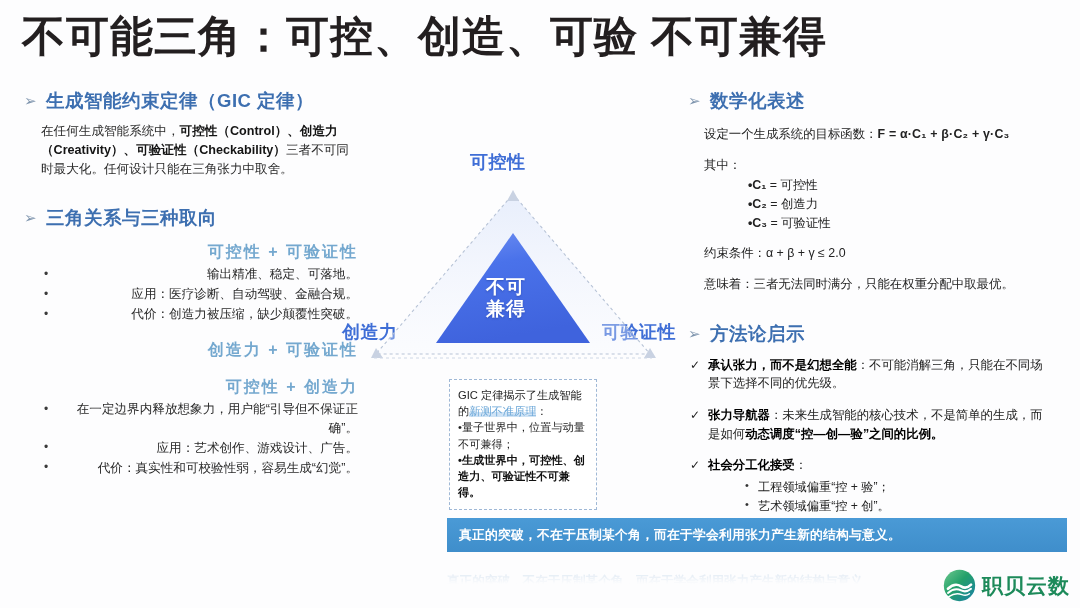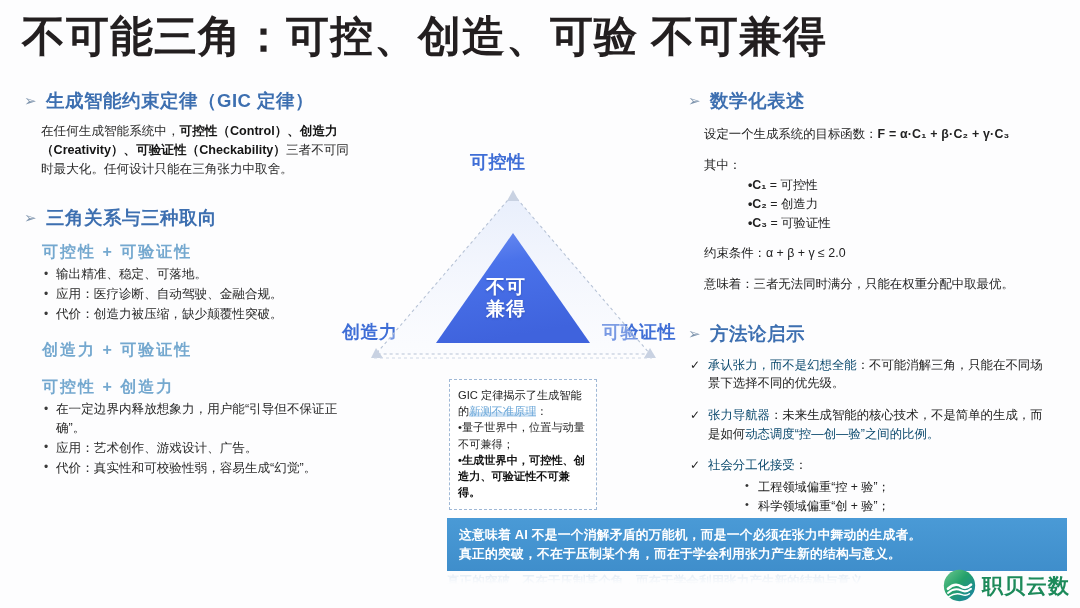--- a/index.html
+++ b/index.html
@@ -75,21 +75,21 @@
     color: #3a3a3a;
     font-size: 12px;
   }
 
   
   .col-left { position: absolute; left: 24px; top: 88px; width: 352px; }
   .blk-gic-head { margin-bottom: 9px; }
   .gic-para { padding-left: 17px; width: 330px; }
 
   .blk-tri-head { margin-top: 26px; margin-bottom: 12px; }
-  .combo { padding-left: 18px; margin-bottom: 16px; width: 334px; }
+  .combo { padding-left: 18px; margin-bottom: 16px; width: 334px; text-align: right; }
 
   
   .center-zone { position: absolute; left: 330px; top: 140px; width: 370px; height: 230px; }
   .v-label {
     position: absolute;
     font-size: 18px;
     font-weight: bold;
     color: #3f6ed6;
     letter-spacing: 0.5px;
     white-space: nowrap;
@@ -150,21 +150,21 @@
     width: 360px;
     font-size: 12.4px;
     line-height: 1.5;
     color: #222;
   }
   .check-item::before {
     content: "✓";
     position: absolute; left: 2px; top: 0;
     font-size: 12px; color: #222;
   }
-  .check-item b { font-weight: normal; color: #0c4a6e; }
+  .check-item b { font-weight: bold; color: #000000; }
   .sub-dots { list-style: none; padding-left: 36px; margin-top: 3px; }
   .sub-dots li {
     position: relative;
     padding-left: 14px;
     font-size: 12.2px;
     line-height: 1.55;
     color: #222;
   }
   .sub-dots li::before {
     content: "•";
@@ -341,29 +341,27 @@
       </div>
 
       <div class="check-item">
         <b>张力导航器</b><span>：未来生成智能的核心技术，不是简单的生成，而是如何</span><b>动态调度“控—创—验”之间的比例。</b>
       </div>
 
       <div class="check-item">
         <b>社会分工化接受</b><span>：</span>
         <ul class="sub-dots">
           <li>工程领域偏重“控 + 验”；</li>
-          <li>科学领域偏重“创 + 验”；</li>
           <li>艺术领域偏重“控 + 创”。</li>
         </ul>
       </div>
     </div>
   </div>
 
   <div class="banner">
-    <span class="bline">这意味着 AI 不是一个消解矛盾的万能机，而是一个必须在张力中舞动的生成者。</span>
     <span class="bline">真正的突破，不在于压制某个角，而在于学会利用张力产生新的结构与意义。</span>
   </div>
 
   <div class="faded-strip">真正的突破，不在于压制某个角，而在于学会利用张力产生新的结构与意义。</div>
 
   <div class="logo">
     <svg class="logo-mark" viewBox="0 0 40 40">
       <defs>
         <linearGradient id="lgGrad" x1="0" y1="0" x2="1" y2="1">
           <stop offset="0%" stop-color="#6fc98f"></stop>

